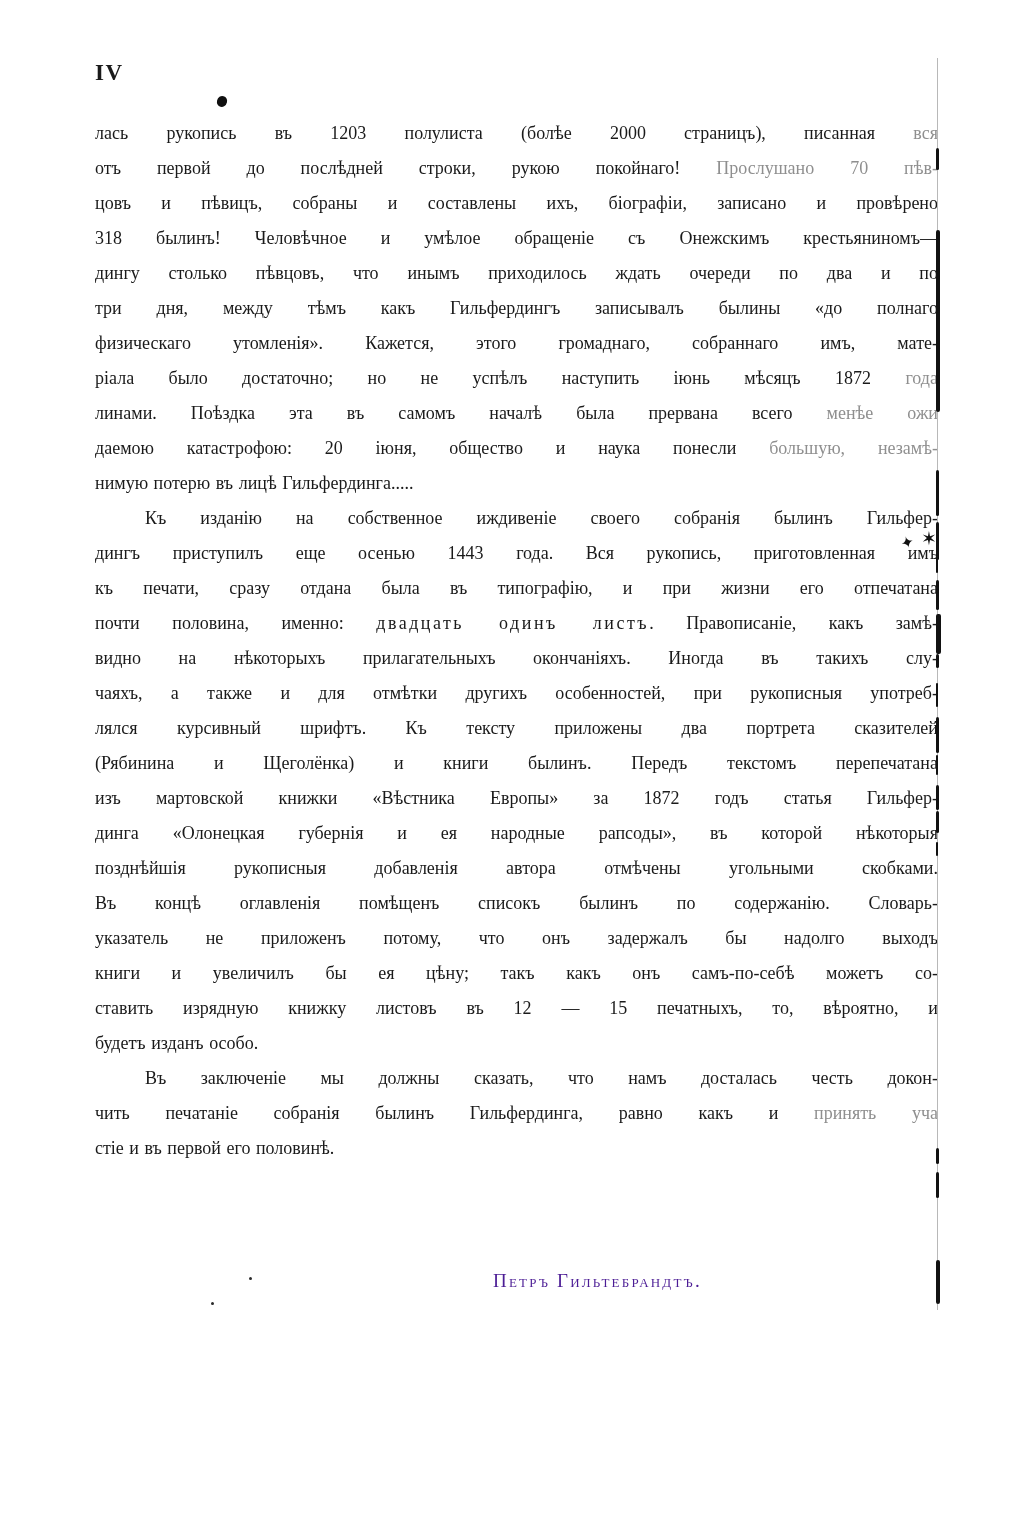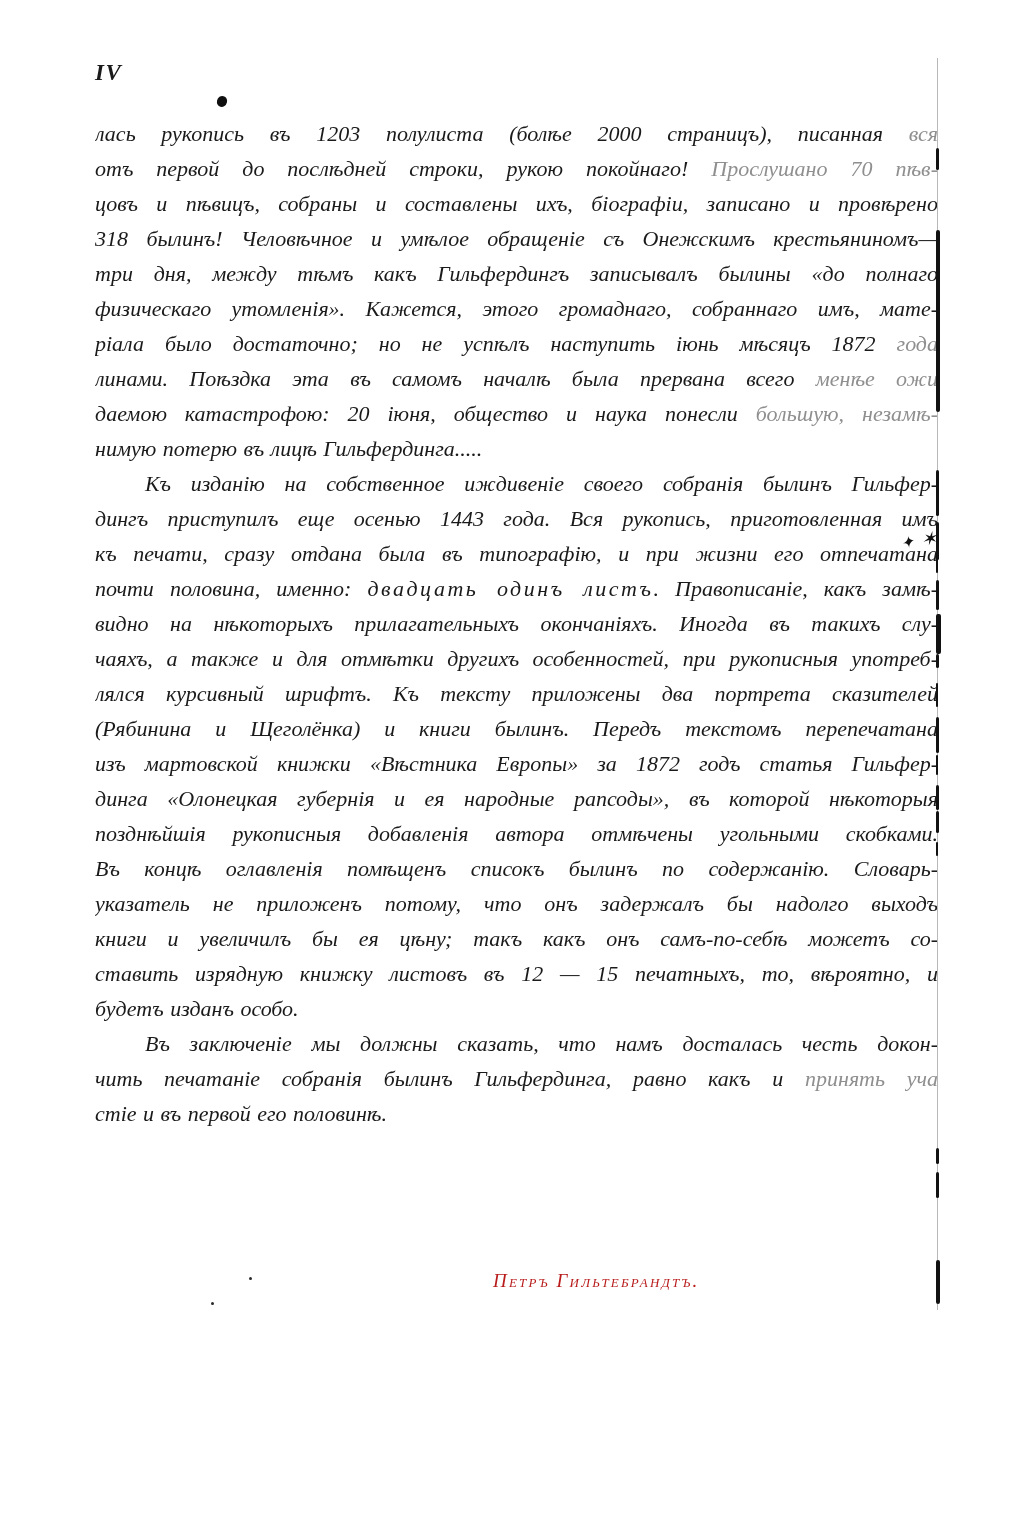--- a/index.html
+++ b/index.html
@@ -12,21 +12,20 @@
     width: 1032px; height: 1533px;
     background: var(--paper);
     font-family: "Liberation Serif", "DejaVu Serif", serif;
     color: var(--ink);
     overflow: hidden;
   }
   .page {
     position: relative;
     width: 1032px; height: 1314px;
     background: var(--paper);
-    font-style: italic;
   }
   .page-number {
     position: absolute;
     left: 95px; top: 60px;
     font-size: 23px;
     font-weight: 700;
     letter-spacing: 1.5px;
     color: var(--ink);
   }
   .ink-dot {
@@ -34,21 +33,21 @@
     left: 217px; top: 96px;
     width: 10px; height: 11px;
     background: #101010;
     border-radius: 50% 46% 52% 48%;
     transform: rotate(14deg);
   }
   .text-block {
     position: absolute;
     left: 95px; top: 116px;
     width: 843px;
-    font-size: 22px;
+    font-size: 18px;
     line-height: 35px;
     word-spacing: 1px;
   }
   .para { margin: 0; }
   .para.indent .line:first-child { text-indent: 50px; }
   .line {
     height: 35px;
     overflow: hidden;
     text-align: justify;
     text-align-last: justify;
@@ -59,21 +58,21 @@
     -moz-text-align-last: left;
   }
   .seg.faded { color: var(--faded); }
   .seg.spaced { letter-spacing: 2.5px; }
   .signature {
     position: absolute;
     left: 493px; top: 1270px;
     font-size: 19px;
     font-variant: small-caps;
     letter-spacing: 2.2px;
-    color: #b91c1c;
+    color: #4c1d95;
     white-space: nowrap;
   }
   
   .scan-edge-line {
     position: absolute;
     left: 937px; top: 58px;
     width: 1px; height: 1252px;
     background: #b8b8b8;
   }
   .blot {
@@ -102,20 +101,21 @@
   <div class="page-number">IV</div>
 
   <div class="ink-dot"></div>
 
   <div class="text-block">
       <div class="para">
         <div class="line"><span class="seg">лась рукопись въ 1203 полулиста (болѣе 2000 страницъ), писанная </span><span class="seg faded">вся</span></div>
         <div class="line"><span class="seg">отъ первой до послѣдней строки, рукою покойнаго! </span><span class="seg faded">Прослушано 70 пѣв-</span></div>
         <div class="line"><span class="seg">цовъ и пѣвицъ, собраны и составлены ихъ, біографіи, записано и провѣрено</span></div>
         <div class="line"><span class="seg">318 былинъ! Человѣчное и умѣлое обращеніе съ Онежскимъ крестьяниномъ—</span></div>
+        <div class="line"><span class="seg">дингу столько пѣвцовъ, что инымъ приходилось ждать очереди по два и по</span></div>
         <div class="line"><span class="seg">три дня, между тѣмъ какъ Гильфердингъ записывалъ былины «до полнаго</span></div>
         <div class="line"><span class="seg">физическаго утомленія». Кажется, этого громаднаго, собраннаго имъ, мате-</span></div>
         <div class="line"><span class="seg">ріала было достаточно; но не успѣлъ наступить іюнь мѣсяцъ 1872 </span><span class="seg faded">года</span></div>
         <div class="line"><span class="seg">линами. Поѣздка эта въ самомъ началѣ была прервана всего </span><span class="seg faded">менѣе ожи</span></div>
         <div class="line"><span class="seg">даемою катастрофою: 20 іюня, общество и наука понесли </span><span class="seg faded">большую, незамѣ-</span></div>
         <div class="line final"><span class="seg">нимую потерю въ лицѣ Гильфердинга.....</span></div>
       </div>
       <div class="para indent">
         <div class="line"><span class="seg">Къ изданію на собственное иждивеніе своего собранія былинъ Гильфер-</span></div>
         <div class="line"><span class="seg">дингъ приступилъ еще осенью 1443 года. Вся рукопись, приготовленная имъ</span></div>

